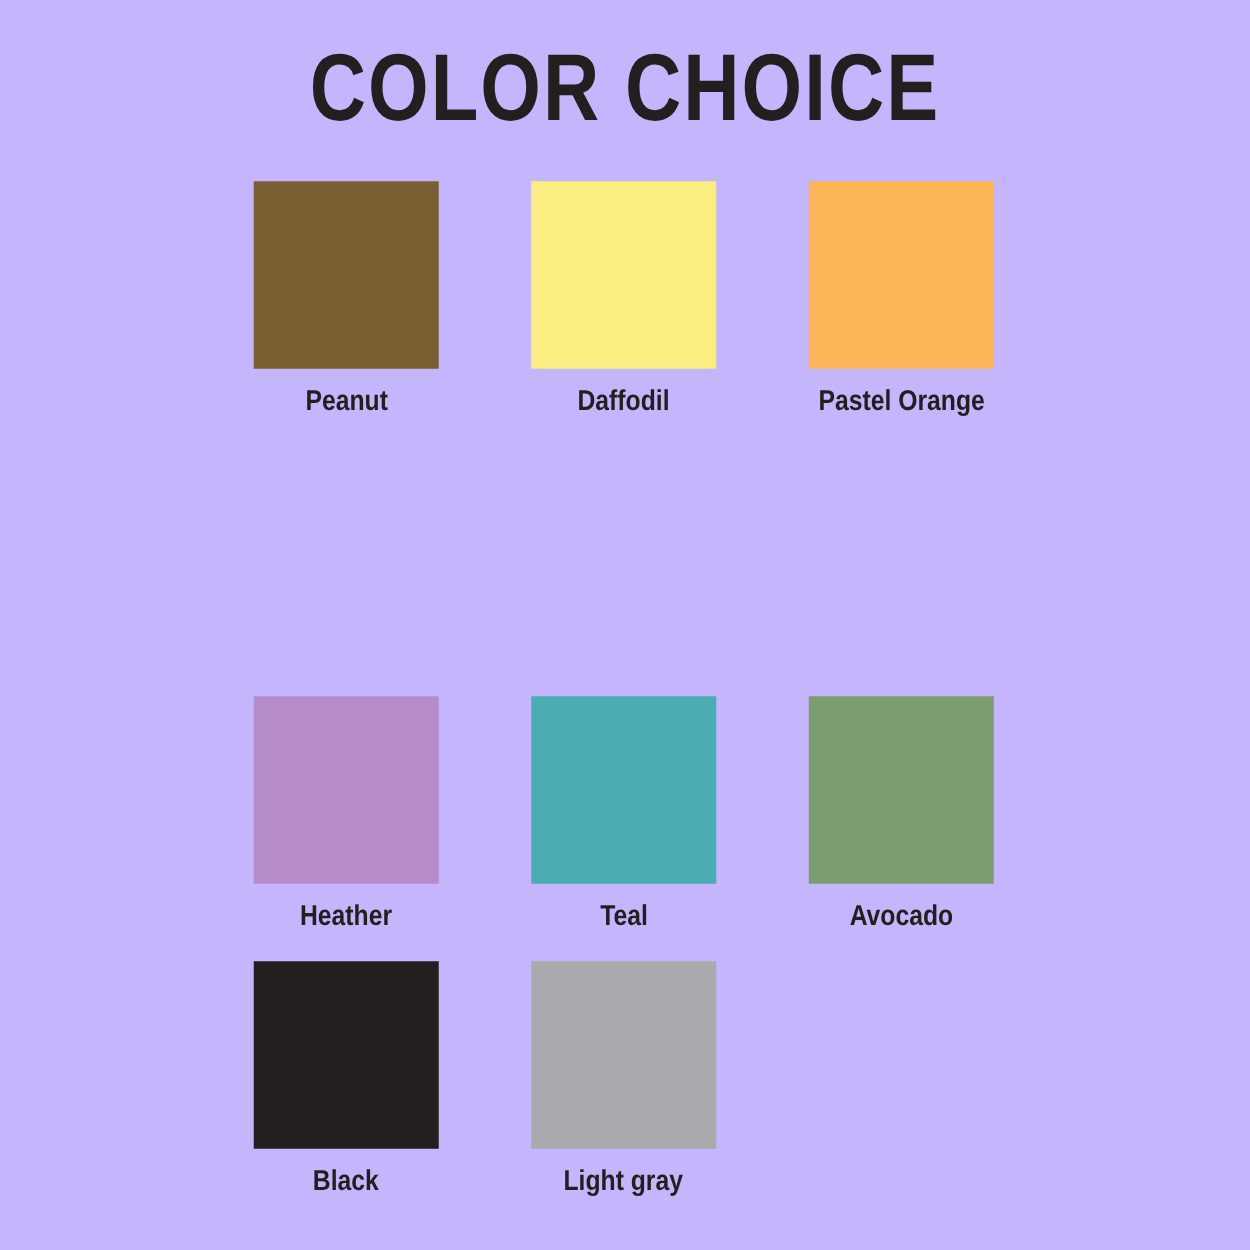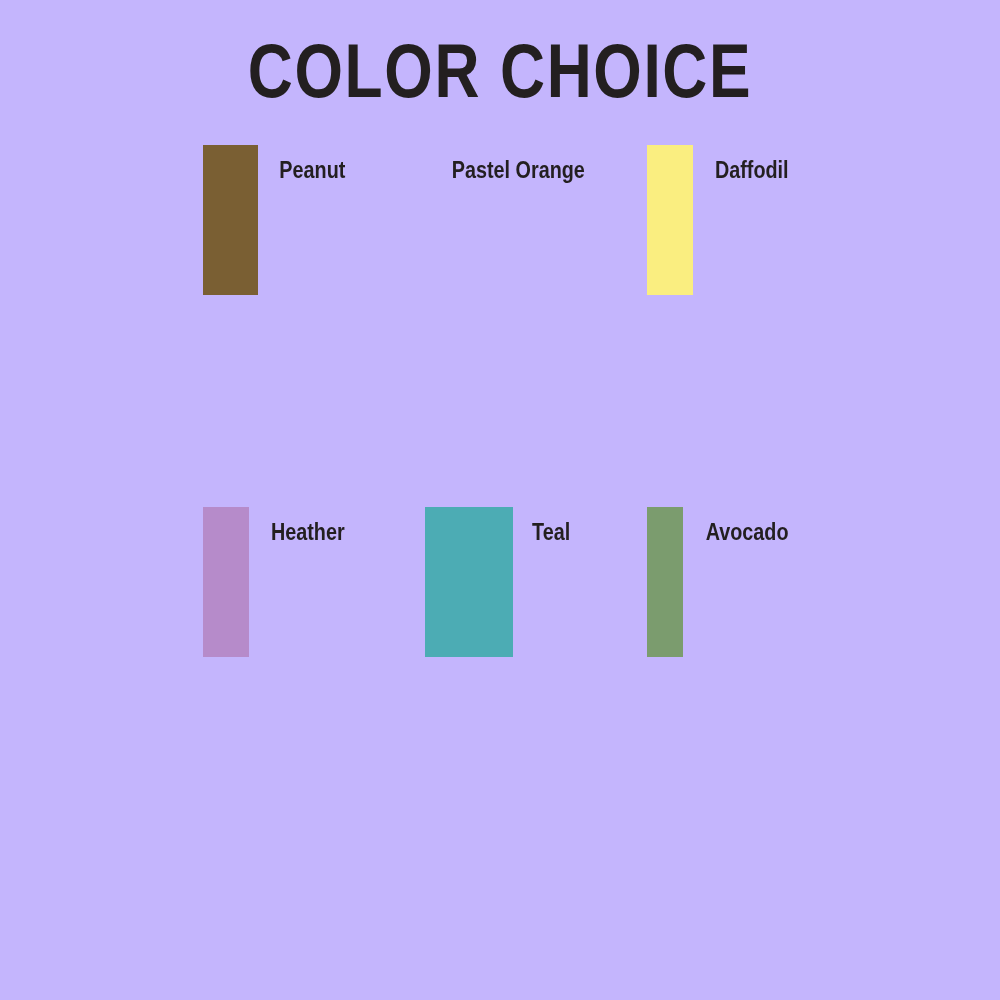--- a/index.html
+++ b/index.html
@@ -52,22 +52,22 @@
   .row {
     display: flex;
     flex-direction: row;
     width: 594px;
   }
 
   .cell {
     width: 148px;
     margin-right: 74px;
     display: flex;
-    align-items: flex-start;
-    gap: 16px;
+    flex-direction: column;
+    align-items: center;
   }
   .cell:last-child {
     margin-right: 0;
   }
 
   .cell.empty {
     visibility: hidden;
   }
 
   .swatch {
@@ -100,26 +100,26 @@
   <div class="title">COLOR CHOICE</div>
 
   <div class="grid">
 
     <div class="row">
       <div class="cell">
         <span class="swatch" style="background-color: rgb(122, 95, 51);"></span>
         <span class="swatch-label">Peanut</span>
       </div>
       <div class="cell">
+        <span class="swatch" style="background-color: rgb(250, 238, 128);"></span>
+        <span class="swatch-label">Daffodil</span>
+      </div>
+      <div class="cell">
         <span class="swatch" style="background-color: rgb(251, 181, 84);"></span>
         <span class="swatch-label">Pastel Orange</span>
-      </div>
-      <div class="cell">
-        <span class="swatch" style="background-color: rgb(250, 238, 128);"></span>
-        <span class="swatch-label">Daffodil</span>
       </div>
     </div>
 
     <div class="row-gap-lg"></div>
 
     <div class="row">
       <div class="cell empty">
         <span class="swatch"></span>
         <span class="swatch-label"></span>
       </div>
@@ -137,15 +137,29 @@
         <span class="swatch-label">Teal</span>
       </div>
       <div class="cell">
         <span class="swatch" style="background-color: rgb(123, 156, 110);"></span>
         <span class="swatch-label">Avocado</span>
       </div>
     </div>
 
     <div class="row-gap-sm"></div>
 
+    <div class="row">
+      <div class="cell">
+        <span class="swatch" style="background-color: rgb(35, 31, 32);"></span>
+        <span class="swatch-label">Black</span>
+      </div>
+      <div class="cell">
+        <span class="swatch" style="background-color: rgb(168, 170, 173);"></span>
+        <span class="swatch-label">Light gray</span>
+      </div>
+      <div class="cell empty">
+        <span class="swatch"></span>
+        <span class="swatch-label"></span>
+      </div>
+    </div>
 
   </div>
 </div>
 
 </body></html>

